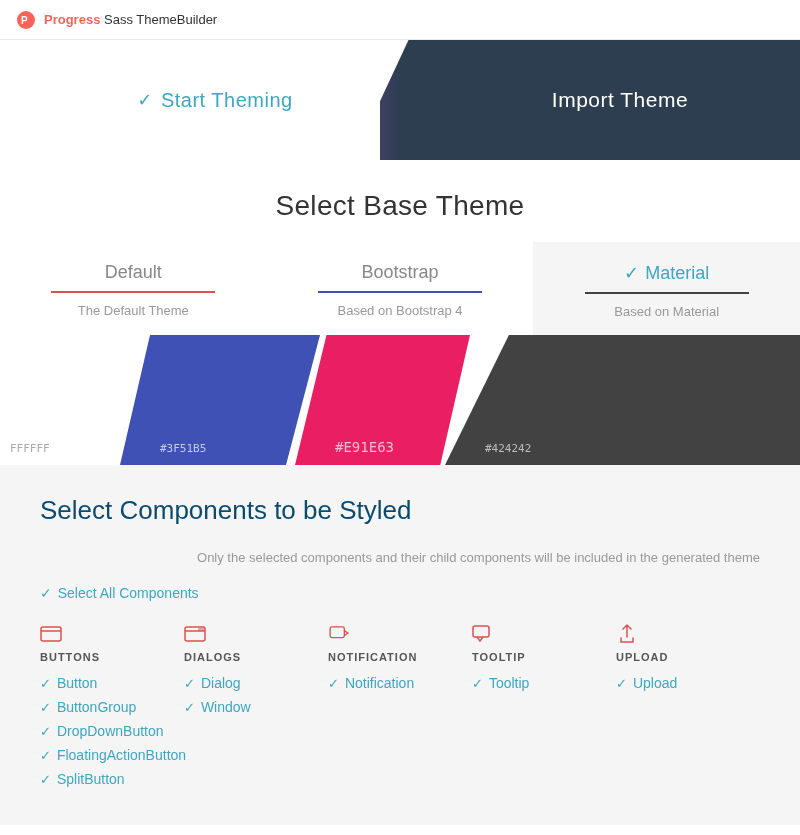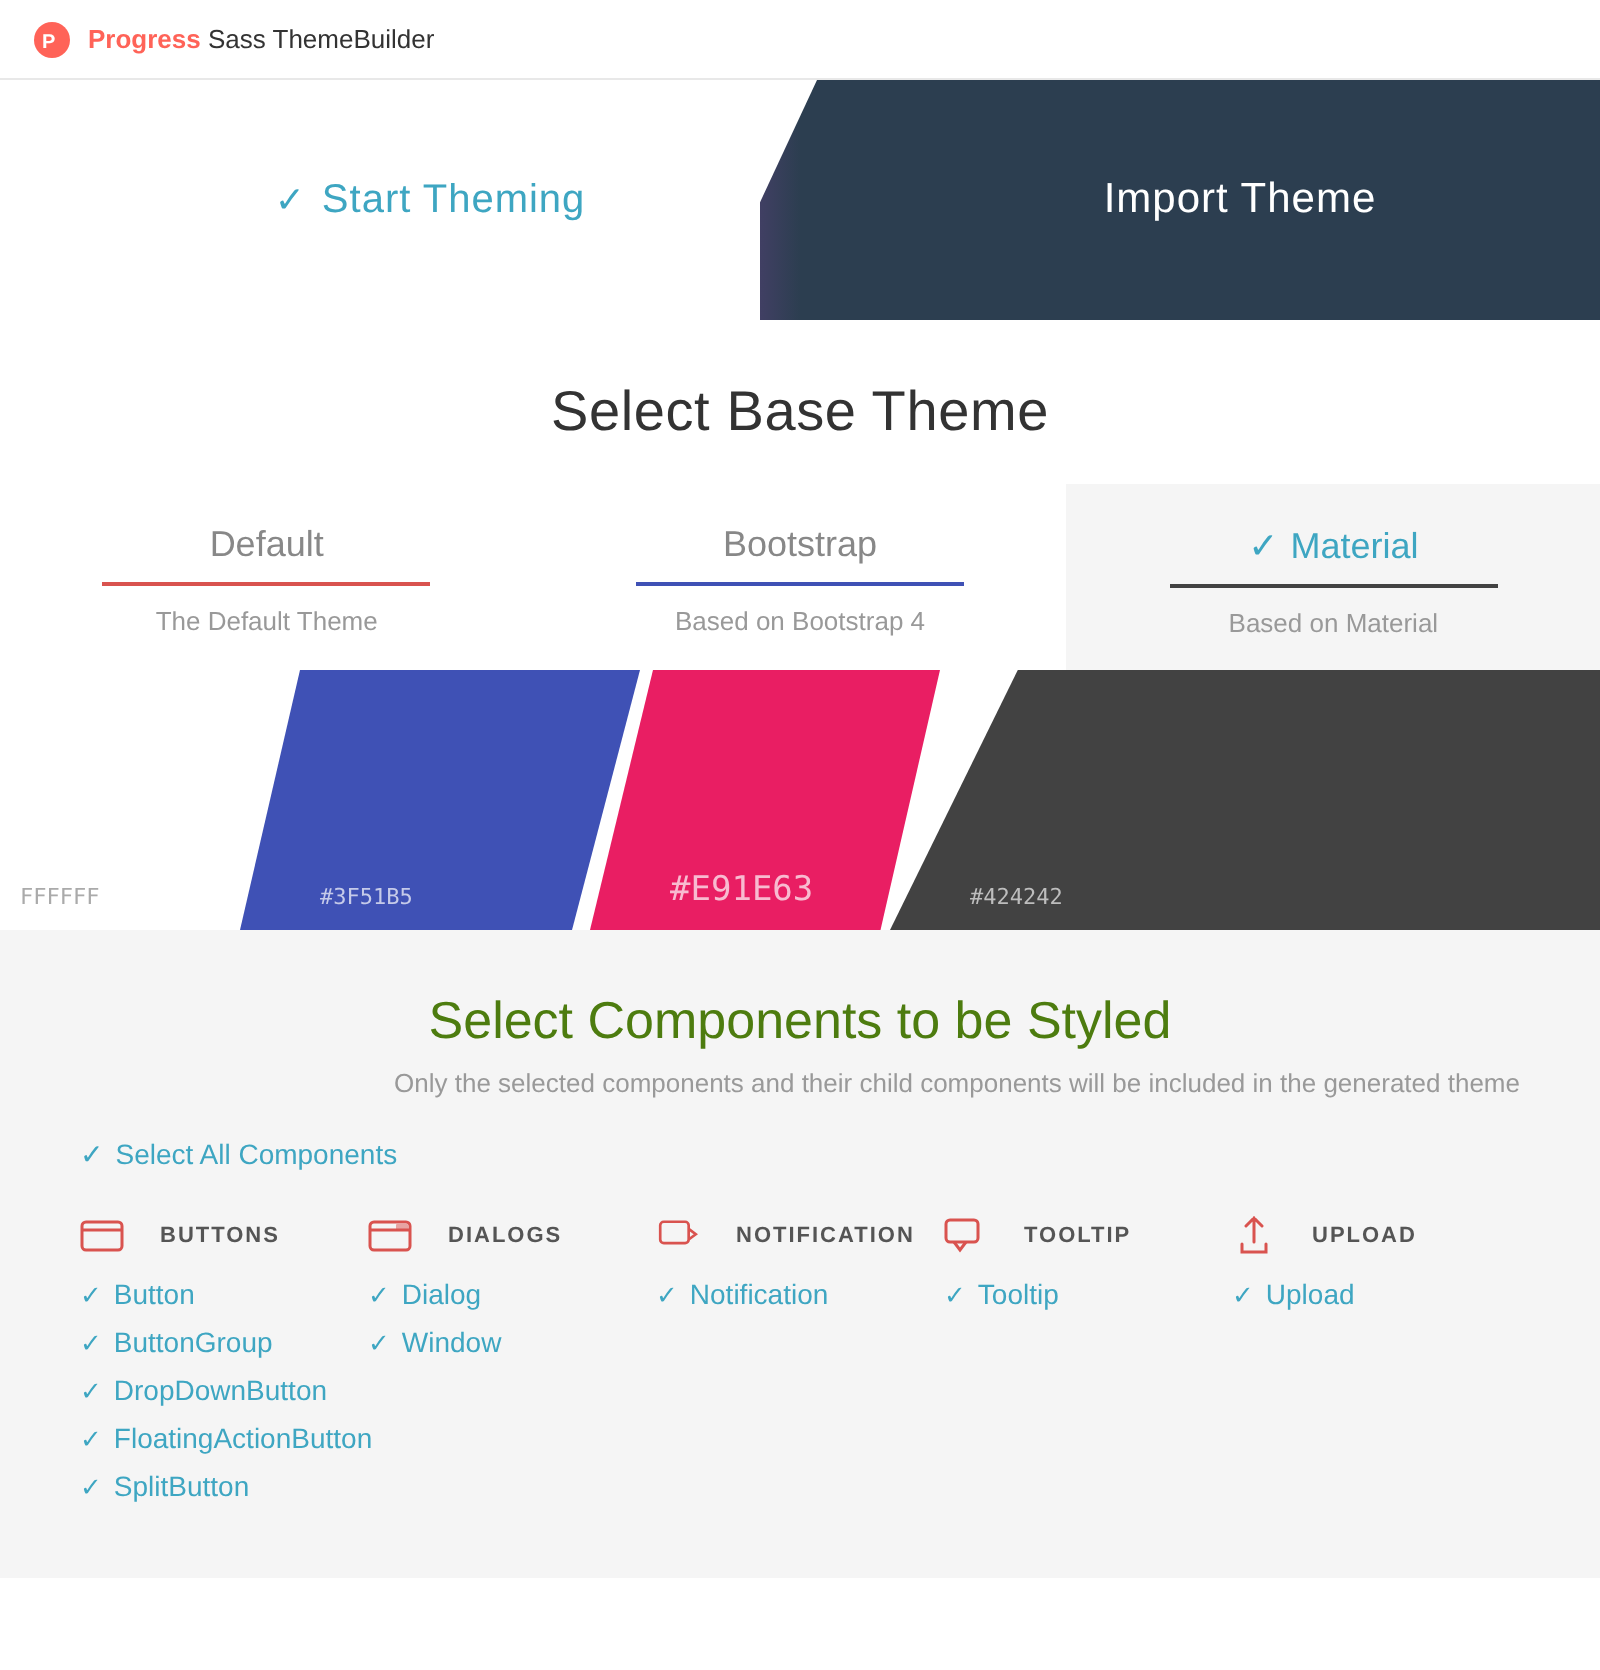--- a/index.html
+++ b/index.html
@@ -110,25 +110,25 @@
       clip-path: polygon(0 0, 100% 0, 85% 100%, 0 100%);
     }
 
     
     .components-section {
       background: #f5f5f5;
       padding: 30px 40px 30px;
     }
 
     .components-title {
-      text-align: center;
+      text-align: left;
       font-size: 26px;
       font-weight: 300;
-      color: #4d7c0f;
-      margin-bottom: 8px;
+      color: #0c4a6e;
+      margin-bottom: 24px;
     }
 
     .components-desc {
       text-align: right;
       font-size: 13px;
       color: #999;
       margin-bottom: 20px;
     }
 
     .select-all {
@@ -154,23 +154,24 @@
       justify-content: space-between;
     }
 
     .component-col {
       flex: 1;
       min-width: 130px;
     }
 
     .component-col-header {
       display: flex;
-      align-items: center;
-      gap: 18px;
+      align-items: flex-start;
+      gap: 8px;
       margin-bottom: 12px;
+      flex-direction: column;
     }
 
     .component-icon {
       width: 22px;
       height: 18px;
       color: #d9534f;
       display: flex;
       align-items: center;
       justify-content: center;
     }
@@ -270,21 +271,21 @@
   <div class="pal-white palette-block" style="background:#FFFFFF; width:145px; clip-path:polygon(0 0, 92% 0, 80% 100%, 0 100%); display:flex; align-items:flex-end; padding:0 0 10px 10px;">
     <span class="palette-label light" style="color:#aaa; font-size:11px; font-family:monospace;">FFFFFF</span>
   </div>
 
 
   <div class="palette-block" style="background:#3F51B5; width:200px; margin-left:-25px; clip-path:polygon(15% 0, 100% 0, 83% 100%, 0 100%); display:flex; align-items:flex-end; padding:16px 0 10px 40px;">
     <span class="palette-label" style="color:#c5cae9; font-size:11px; font-family:monospace;">#3F51B5</span>
   </div>
 
   <div class="palette-block" style="background:#E91E63; width:175px; margin-left:-25px; clip-path:polygon(18% 0, 100% 0, 83% 100%, 0 100%); display:flex; align-items:flex-end; padding:0 0 10px 40px;">
-    <span class="palette-label" style="color:#f8bbd0; font-size:17px; font-family:monospace;">#E91E63</span>
+    <span class="palette-label" style="color:#f8bbd0; font-size:14px; font-family:monospace;">#E91E63</span>
   </div>
 
   <div class="palette-block" style="background:#424242; flex:1; margin-left:-25px; clip-path:polygon(18% 0, 100% 0, 100% 100%, 0 100%); display:flex; align-items:flex-end; padding:0 0 10px 40px;">
     <span class="palette-label" style="color:#bdbdbd; font-size:11px; font-family:monospace;">#424242</span>
   </div>
 </div>
 
 <div class="components-section">
   <h2 class="components-title">Select Components to be Styled</h2>
   <p class="components-desc">Only the selected components and their child components will be included in the generated theme</p>

